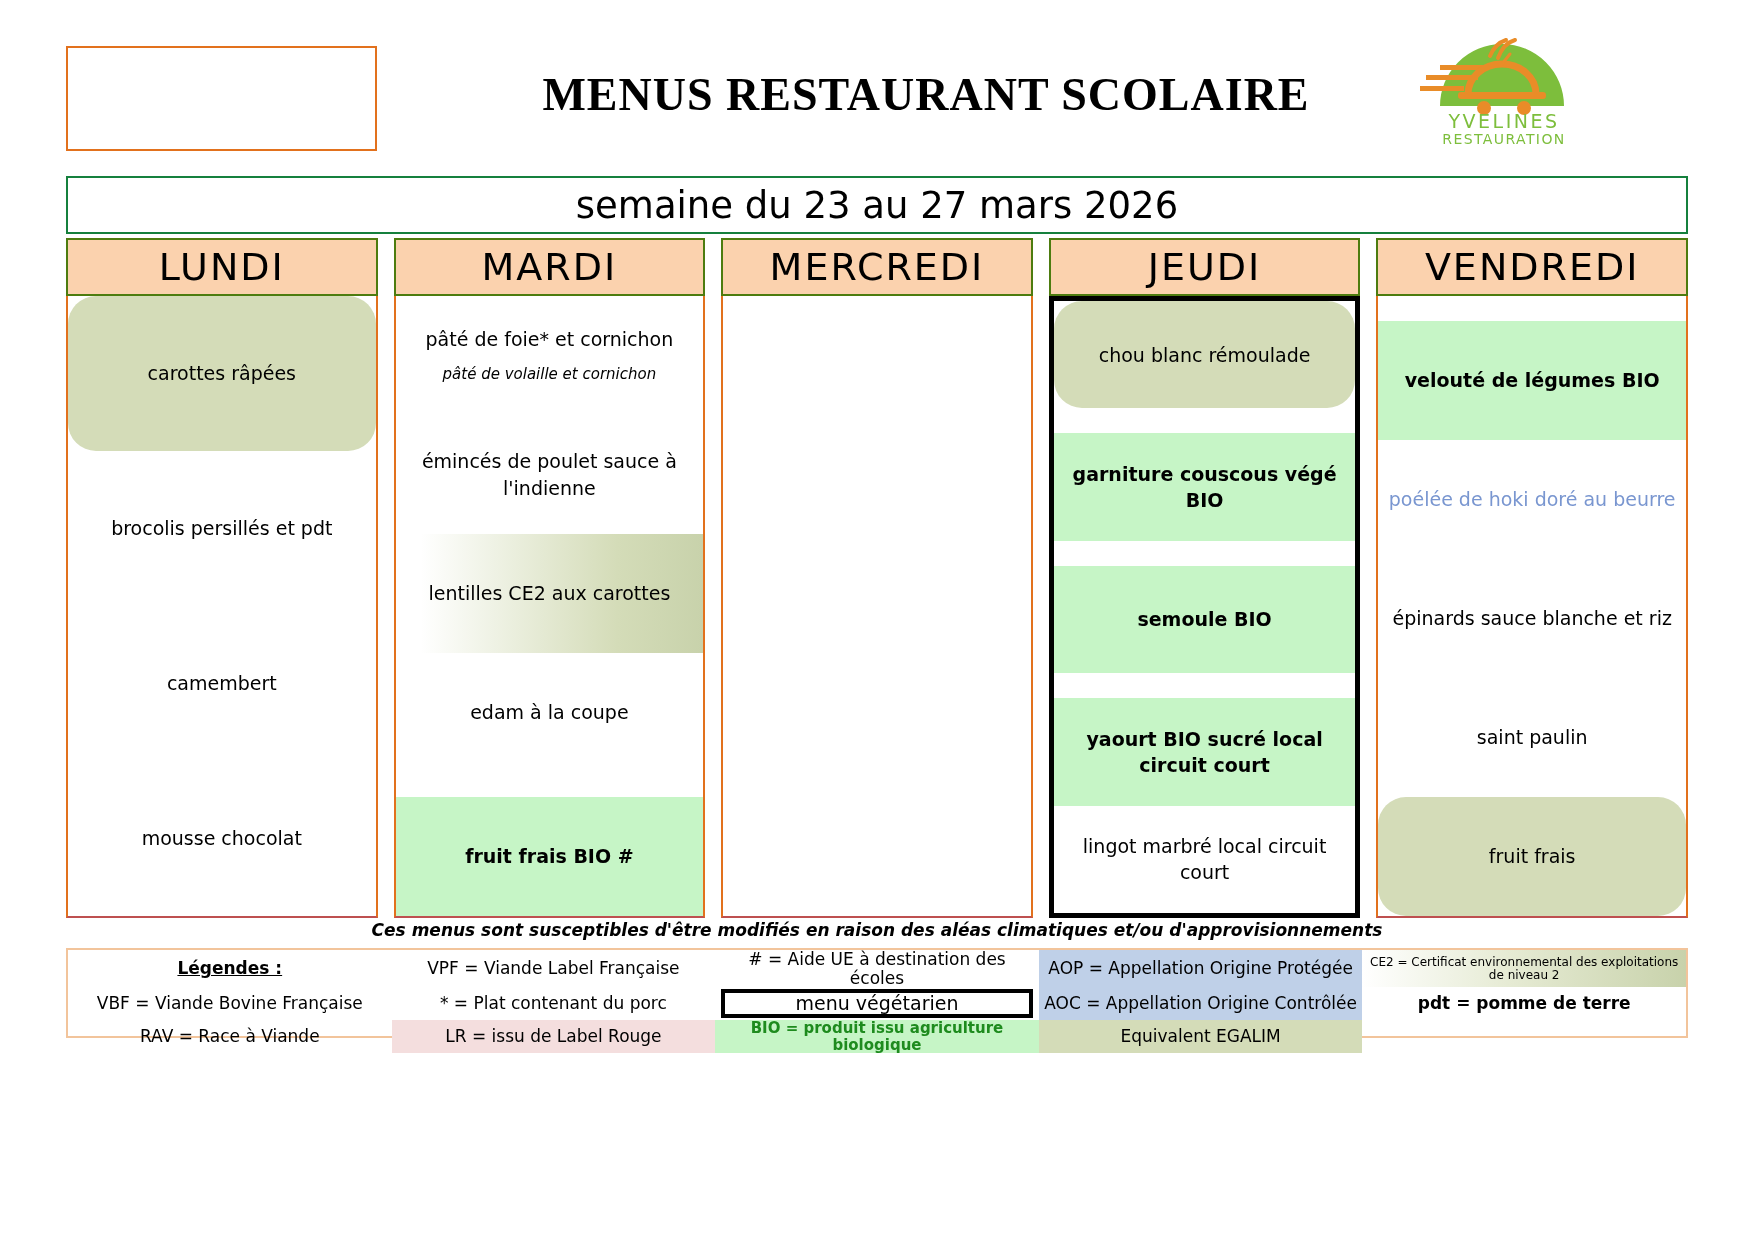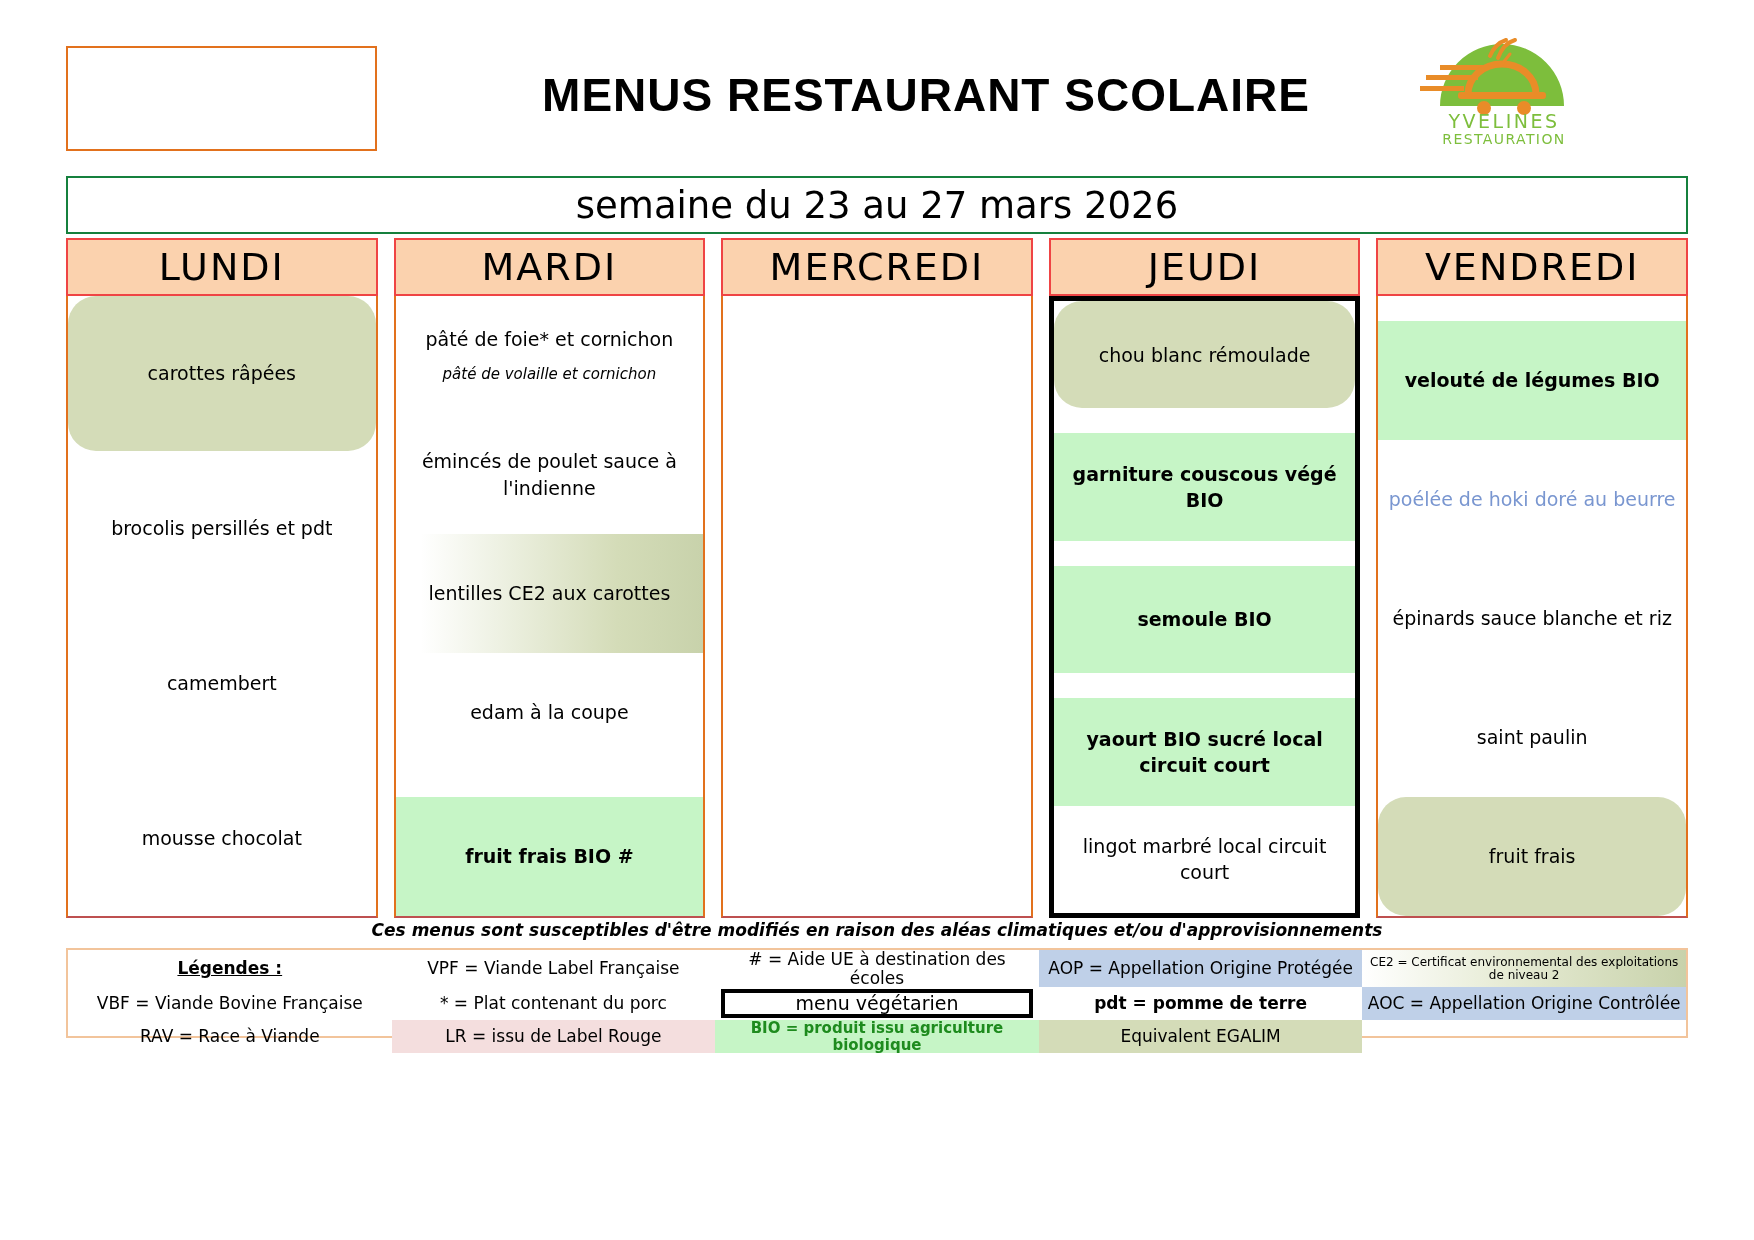--- a/index.html
+++ b/index.html
@@ -37,21 +37,21 @@
   #main-title {
     position: absolute;
     left: 330px;
     top: 22px;
     width: 1060px;
     text-align: center;
     font-size: 46px;
     font-weight: bold;
     letter-spacing: 1px;
     color: #000000;
-    font-family: Liberation Sans, sans-serif;
+    font-family: Liberation Serif, serif;
   }
   #brand-logo {
     position: absolute;
     left: 1418px;
     top: 20px;
     width: 190px;
     height: 128px;
   }
   #brand-logo svg { display:block; }
 
@@ -85,21 +85,21 @@
     gap: 16px;
   }
   .day-col {
     flex: 1 1 0;
     display: flex;
     flex-direction: column;
     min-width: 0;
   }
   .day-head {
     height: 58px;
-    border: 2px solid #ef4444;
+    border: 2px solid #4d7c0f;
     background: #FBD2AE;
     display: flex;
     align-items: center;
     justify-content: center;
     font-size: 38px;
     letter-spacing: 2px;
     color: #000;
     font-family: "DejaVu Sans", sans-serif;
     flex: 0 0 auto;
   }
@@ -354,22 +354,22 @@
   <div id="legend">
     <div id="legend-grid">
         <div class="lg title">Légendes  :</div>
         <div class="lg">VPF = Viande Label Française</div>
         <div class="lg"># = Aide UE à destination des écoles</div>
         <div class="lg bg-blue">AOP = Appellation Origine Protégée</div>
         <div class="lg bg-ce2grad">CE2 = Certificat environnemental des exploitations de niveau 2</div>
         <div class="lg">VBF = Viande Bovine Française</div>
         <div class="lg">* = Plat contenant du porc</div>
         <div class="lg boxed">menu végétarien</div>
+        <div class="lg bg-blue">AOC = Appellation Origine Contrôlée</div>
         <div class="lg bold">pdt = pomme de terre</div>
-        <div class="lg bg-blue">AOC = Appellation Origine Contrôlée</div>
         <div class="lg">RAV = Race à Viande</div>
         <div class="lg bg-pink">LR = issu de Label Rouge</div>
         <div class="lg bg-green">BIO = produit issu agriculture biologique</div>
         <div class="lg bg-olive">Equivalent EGALIM</div>
         <div class="lg"></div>
       </div>
   </div>
 
 </div>
 

